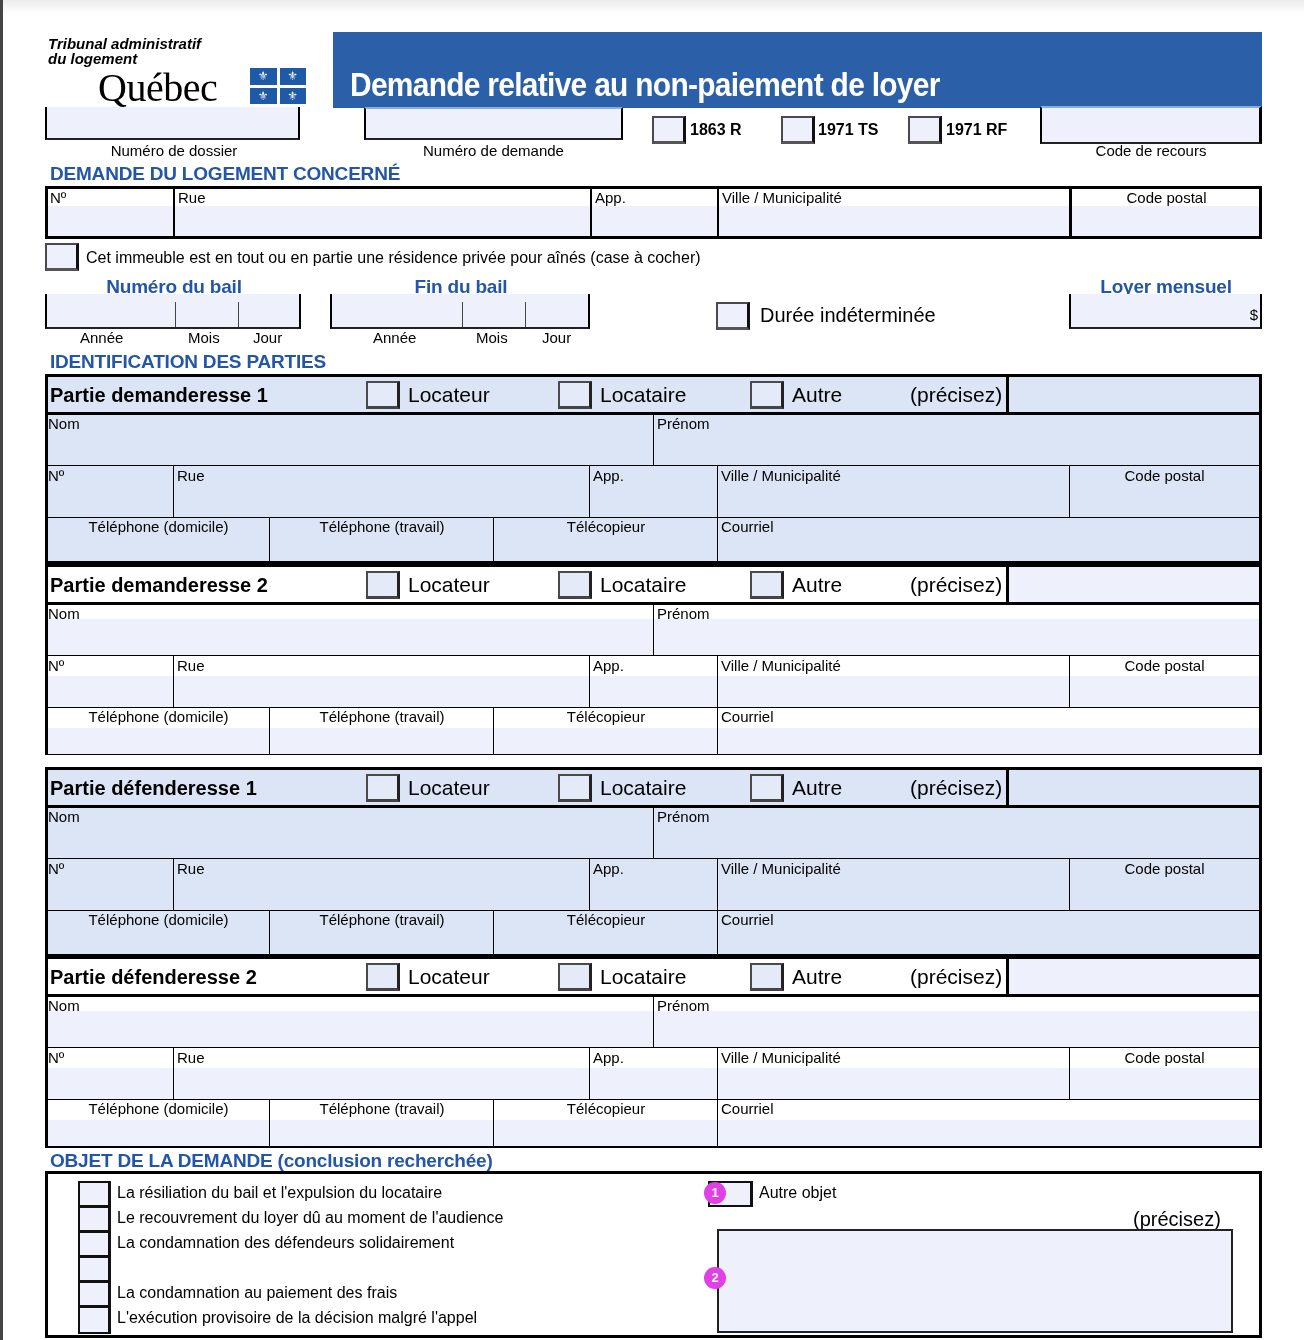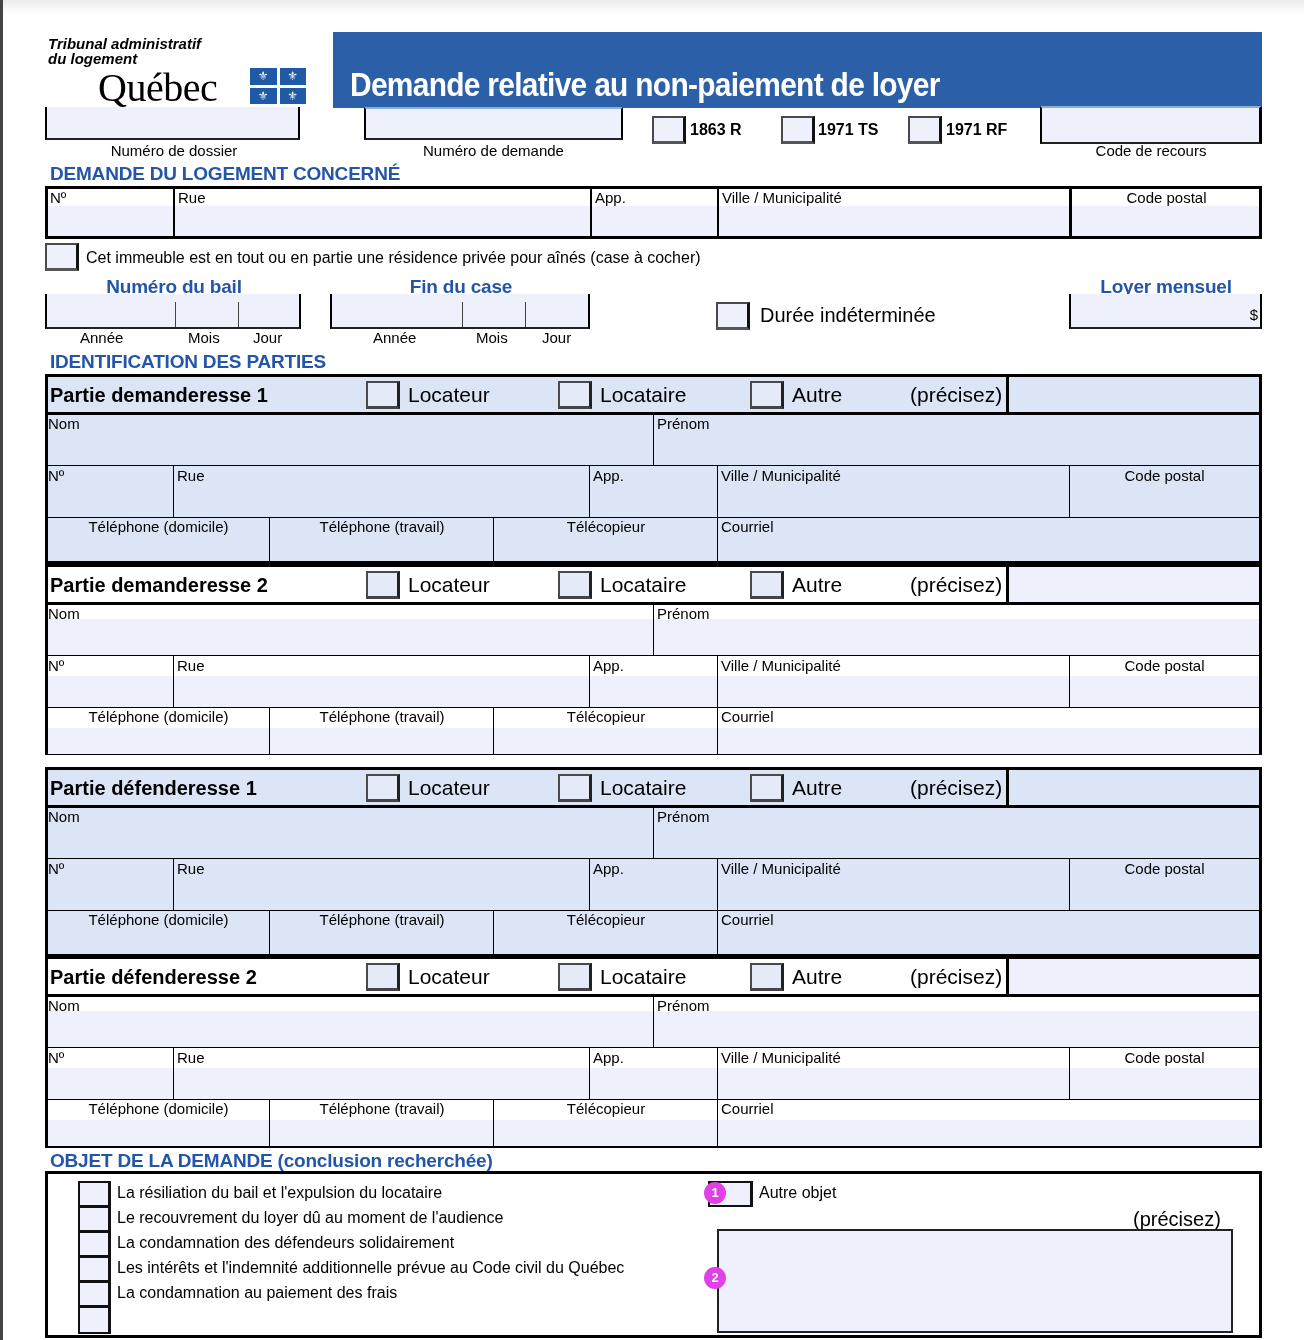--- a/index.html
+++ b/index.html
@@ -114,21 +114,21 @@
   <div class="abs field" style="left:0;top:8px;width:128px;height:25px;"></div>
   <div class="vline" style="left:128px;top:8px;height:25px;background:#444;"></div>
   <div class="abs field" style="left:129px;top:8px;width:62px;height:25px;"></div>
   <div class="vline" style="left:191px;top:8px;height:25px;background:#444;"></div>
   <div class="abs field" style="left:192px;top:8px;width:60px;height:25px;"></div>
 </div>
 <div class="abs small-label" style="left:80px;top:330px;">Année</div>
 <div class="abs small-label" style="left:188px;top:330px;">Mois</div>
 <div class="abs small-label" style="left:253px;top:330px;">Jour</div>
 
-<div class="abs sec" style="left:330px;top:276px;width:262px;text-align:center;">Fin du case</div>
+<div class="abs sec" style="left:330px;top:276px;width:262px;text-align:center;">Fin du bail</div>
 <div class="abs field" style="left:330px;top:294px;width:260px;height:35px;box-sizing:border-box;border-left:2px solid #000;border-right:2px solid #000;border-bottom:2px solid #222;">
   <div class="abs field" style="left:0;top:8px;width:130px;height:25px;"></div>
   <div class="vline" style="left:130px;top:8px;height:25px;background:#444;"></div>
   <div class="abs field" style="left:131px;top:8px;width:62px;height:25px;"></div>
   <div class="vline" style="left:193px;top:8px;height:25px;background:#444;"></div>
   <div class="abs field" style="left:194px;top:8px;width:62px;height:25px;"></div>
 </div>
 <div class="abs small-label" style="left:373px;top:330px;">Année</div>
 <div class="abs small-label" style="left:476px;top:330px;">Mois</div>
 <div class="abs small-label" style="left:542px;top:330px;">Jour</div>
@@ -356,24 +356,24 @@
 
 <div class="abs sec" style="left:50px;top:1150px;">OBJET DE LA DEMANDE (conclusion recherchée)</div>
 <div class="abs obj-box">
   <div class="obj-cb" style="top:7px;"></div>
   <div class="obj-label" style="top:9px;">La résiliation du bail et l'expulsion du locataire</div>
   <div class="obj-cb" style="top:32px;"></div>
   <div class="obj-label" style="top:34px;">Le recouvrement du loyer dû au moment de l'audience</div>
   <div class="obj-cb" style="top:57px;"></div>
   <div class="obj-label" style="top:59px;">La condamnation des défendeurs solidairement</div>
   <div class="obj-cb" style="top:82px;"></div>
-  <div class="obj-label" style="top:84px;">Les intérêts et l'indemnité additionnelle prévue au Code civil du Québec</div>
   <div class="obj-cb" style="top:107px;"></div>
   <div class="obj-label" style="top:109px;">La condamnation au paiement des frais</div>
   <div class="obj-cb" style="top:132px;height:28px;"></div>
+  <div class="obj-label" style="top:134px;">L'exécution provisoire de la décision malgré l'appel</div>
 
   <div class="obj-cb" style="left:660px;top:7px;width:45px;height:26px;"></div>
   <div class="badge" style="left:656px;top:8px;">1</div>
   <div class="obj-label" style="left:711px;top:9px;">Autre objet</div>
   <div class="abs" style="left:1085px;top:34px;font-size:20px;line-height:22px;">(précisez)</div>
   <div class="abs" style="left:669px;top:55px;width:516px;height:104px;background:#eef1fb;border:2px solid #222;box-sizing:border-box;"></div>
   <div class="badge" style="left:656px;top:93px;">2</div>
 </div>
 
 </body></html>

